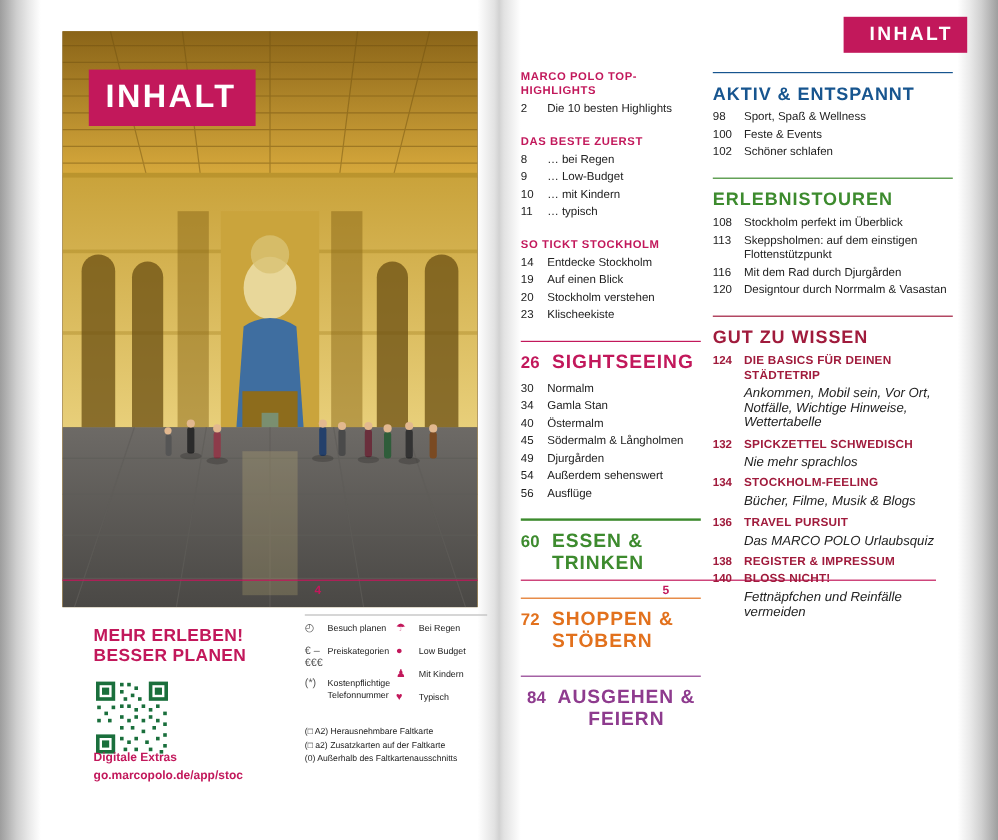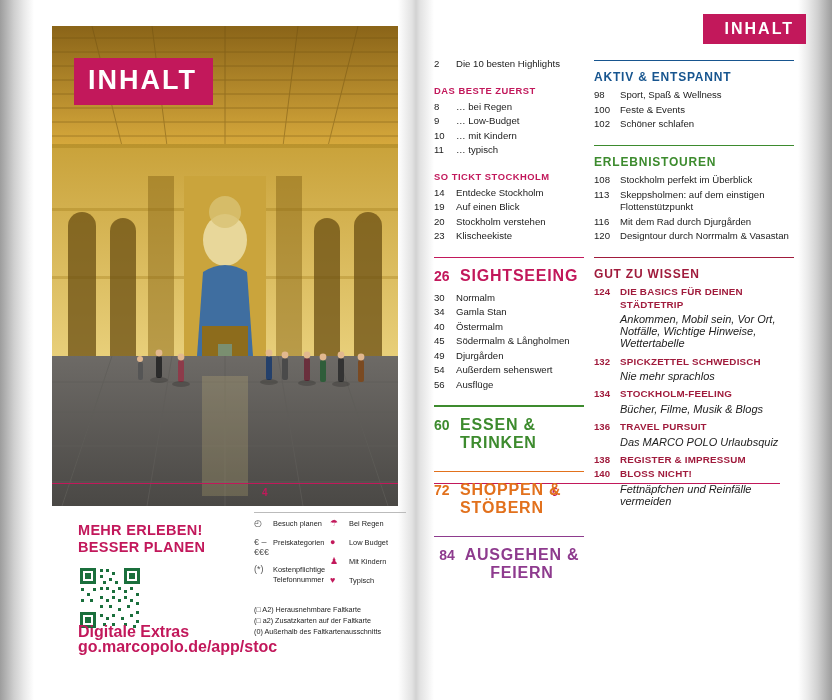--- a/index.html
+++ b/index.html
@@ -44,21 +44,21 @@
   .besser{
     position:absolute;left:52px;top:522px;width:175px;
     color:#c2185b;font-weight:bold;font-size:14.5px;line-height:17px;
     letter-spacing:.3px;
   }
   .qr{
     position:absolute;left:52px;top:566px;width:64px;height:64px;
   }
   .digital{
     position:absolute;left:52px;top:624px;width:200px;
-    color:#c2185b;font-weight:bold;font-size:16px;line-height:15px;
+    color:#c2185b;font-weight:bold;font-size:10px;line-height:15px;
   }
 
   .legend{
     position:absolute;left:228px;top:518px;width:152px;
     font-size:7.4px;color:#222;
   }
   .legend-grid{display:flex;}
   .legend-col{width:50%;}
   .legend-row{display:flex;align-items:flex-start;margin-bottom:7px;min-height:12px;}
   .legend-ico{width:19px;flex:0 0 19px;text-align:left;color:#555;font-size:9px;line-height:10px;}
@@ -76,21 +76,21 @@
   .col{position:absolute;top:58px;font-size:9.6px;color:#222;}
   .col-mid{left:434px;width:150px;}
   .col-right{left:594px;width:200px;}
 
   .sec-title{
     font-weight:bold;letter-spacing:.5px;
     margin-bottom:5px;
   }
   .sec-title.sm{font-size:9.4px;}
   .sec-title.lg{font-size:16px;letter-spacing:.8px;}
-  .sec-title.xl{font-size:12px;letter-spacing:.8px;}
+  .sec-title.xl{font-size:15px;letter-spacing:.8px;}
   .pink{color:#c2185b;}
   .blue{color:#17558f;}
   .green{color:#3d8b2e;}
   .orange{color:#e2711d;}
   .purple{color:#8e3b8e;text-align:center;}
   .darkred{color:#a01b3c;}
 
   .row{display:flex;margin-bottom:2px;line-height:12.5px;}
   .rownum{width:22px;flex:0 0 22px;}
   .rowtxt{flex:1;}
@@ -324,20 +324,21 @@
   </div>
 
   <div class="page page-right">
     <div class="inhalt-tab">INHALT</div>
     <div class="folio-line" style="left:14px;width:346px;"></div>
     <div class="folio" style="left:132px;">5</div>
   </div>
 
   <div class="col col-mid" id="col-mid">
       <div class="blk">
+        <div class="sec-title sm pink">MARCO POLO TOP-HIGHLIGHTS</div>
         <div class="row">
           <div class="rownum">2</div>
           <div class="rowtxt">Die 10 besten Highlights</div>
         </div>
       </div>
       <div class="blk">
         <div class="sec-title sm pink">DAS BESTE ZUERST</div>
         <div class="row">
           <div class="rownum">8</div>
           <div class="rowtxt">… bei Regen</div>

